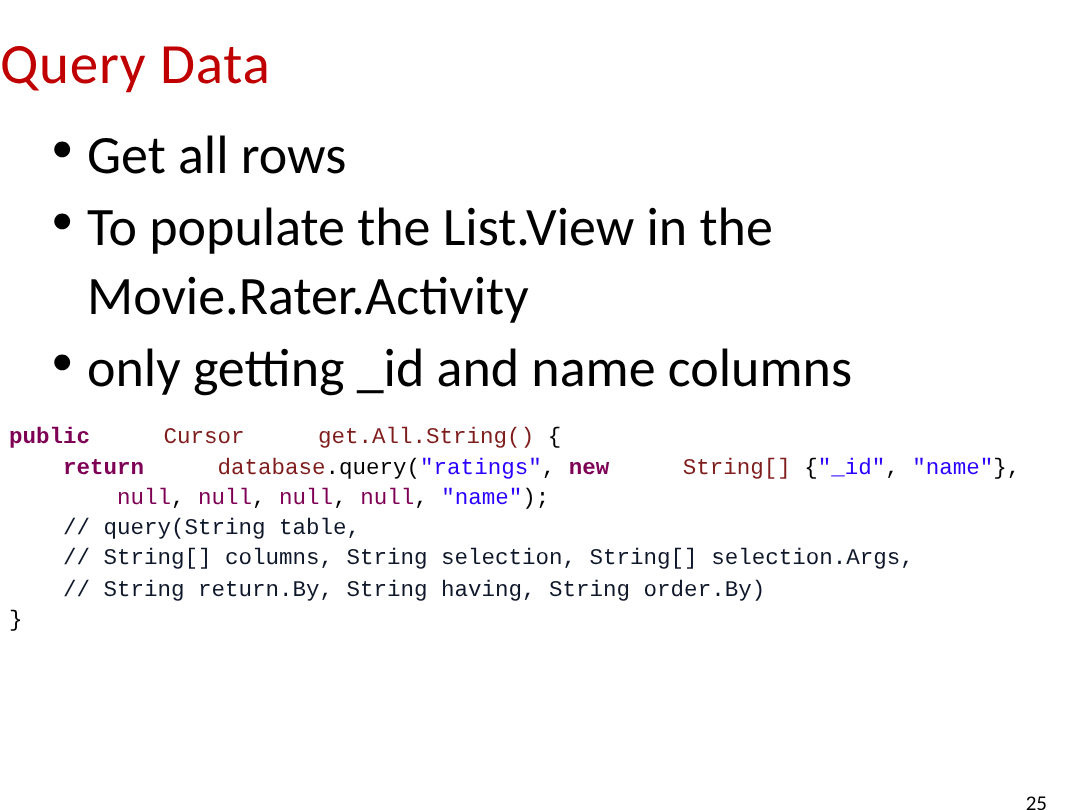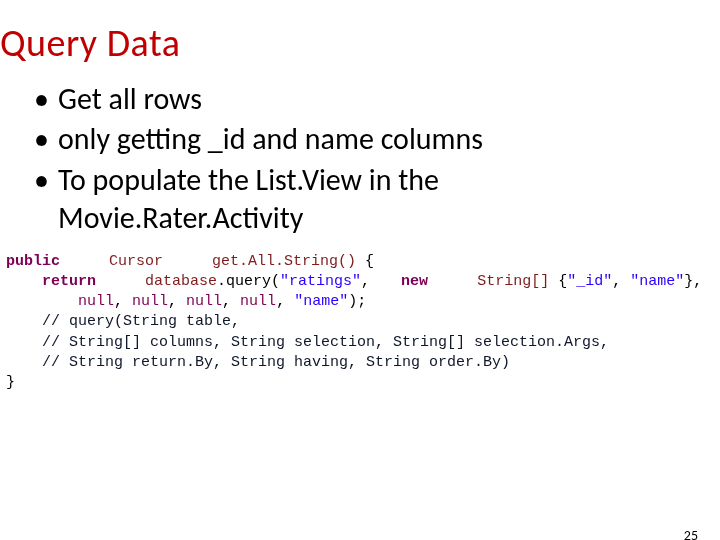--- a/index.html
+++ b/index.html
@@ -24,21 +24,21 @@
     font-size: 38px;
     font-weight: 400;
     text-align: left;
     margin: 20px 0 14px 0;
     letter-spacing: 0.5px;
   }
   .bullets {
     margin: 0 0 0 30px;
     padding: 0 30px 0 0;
     list-style: none;
-    font-size: 30px;
+    font-size: 36px;
     line-height: 1.28;
     color: #000;
   }
   .bullets li {
     position: relative;
     padding-left: 28px;
     margin-bottom: 2px;
   }
   .bullets li::before {
     content: "•";
@@ -50,21 +50,21 @@
   .codeblock {
     font-family: "Courier New", monospace;
     font-size: 15px;
     line-height: 1.35;
     white-space: pre;
     margin: 14px 0 0 6px;
     color: #000;
   }
   .kw-public { color: #7e0055; font-weight: bold; }
   .kw-return { color: #7e0055; font-weight: bold; text-align: right; }
-  .kw-new    { color: #7e0055; font-weight: bold; margin-left: 22px; }
+  .kw-new    { color: #7e0055; font-weight: bold; }
   .kw-null   { color: #7e0055; font-weight: normal; }
   .typename  { color: #7f1d1d; margin-left: 40px; }
   .str       { color: #2a00ff; }
   .comment   { color: #0f172a; }
   .punct     { color: #000; }
   .pagenum {
     position: absolute;
     right: 22px;
     bottom: 16px;
     font-size: 14px;
@@ -73,22 +73,22 @@
 </style>
 </head>
 <body>
 
 <div class="slide">
 
   <div class="title">Query Data</div>
 
   <ul class="bullets">
     <li>Get all rows</li>
+    <li>To populate the List.View in the Movie.Rater.Activity</li>
     <li>only getting _id and name columns</li>
-    <li>To populate the List.View in the Movie.Rater.Activity</li>
   </ul>
 
   <div class="codeblock"><span class="kw-public">public</span> <span class="typename">Cursor</span> <span class="typename">get.All.String()</span><span class="punct"> {</span>
     <span class="kw-return">return</span> <span class="typename">database</span><span class="punct">.query(</span><span class="str">"ratings"</span><span class="punct">, </span><span class="kw-new">new</span> <span class="typename">String[]</span><span class="punct"> {</span><span class="str">"_id"</span><span class="punct">, </span><span class="str">"name"</span><span class="punct">},</span>
         <span class="kw-null">null</span><span class="punct">, </span><span class="kw-null">null</span><span class="punct">, </span><span class="kw-null">null</span><span class="punct">, </span><span class="kw-null">null</span><span class="punct">, </span><span class="str">"name"</span><span class="punct">);</span>
     <span class="comment">// query(String table,</span>
     <span class="comment">// String[] columns, String selection, String[] selection.Args,</span>
     <span class="comment">// String return.By, String having, String order.By)</span>
 <span class="punct">}</span></div>
 

